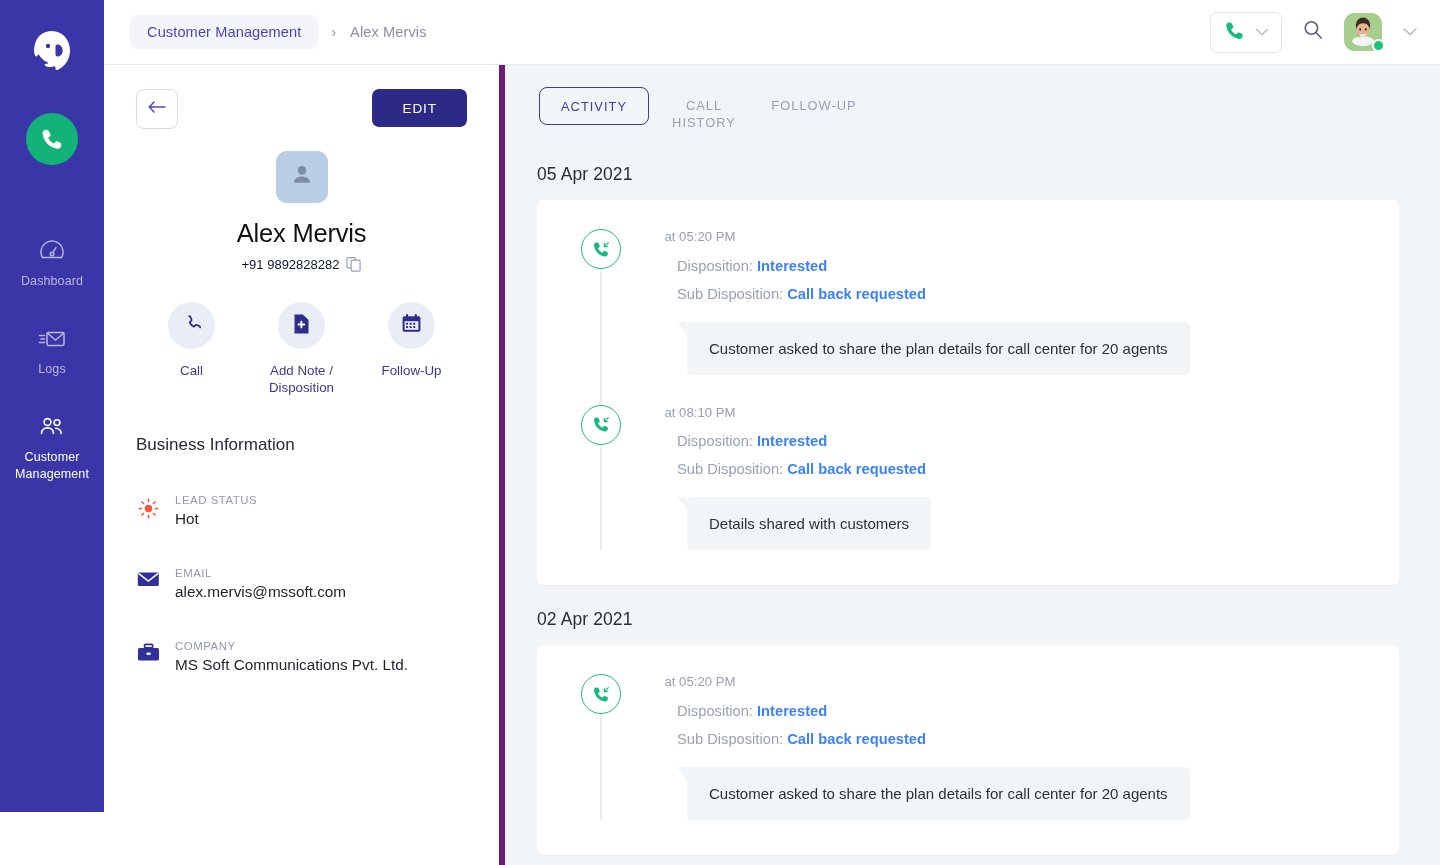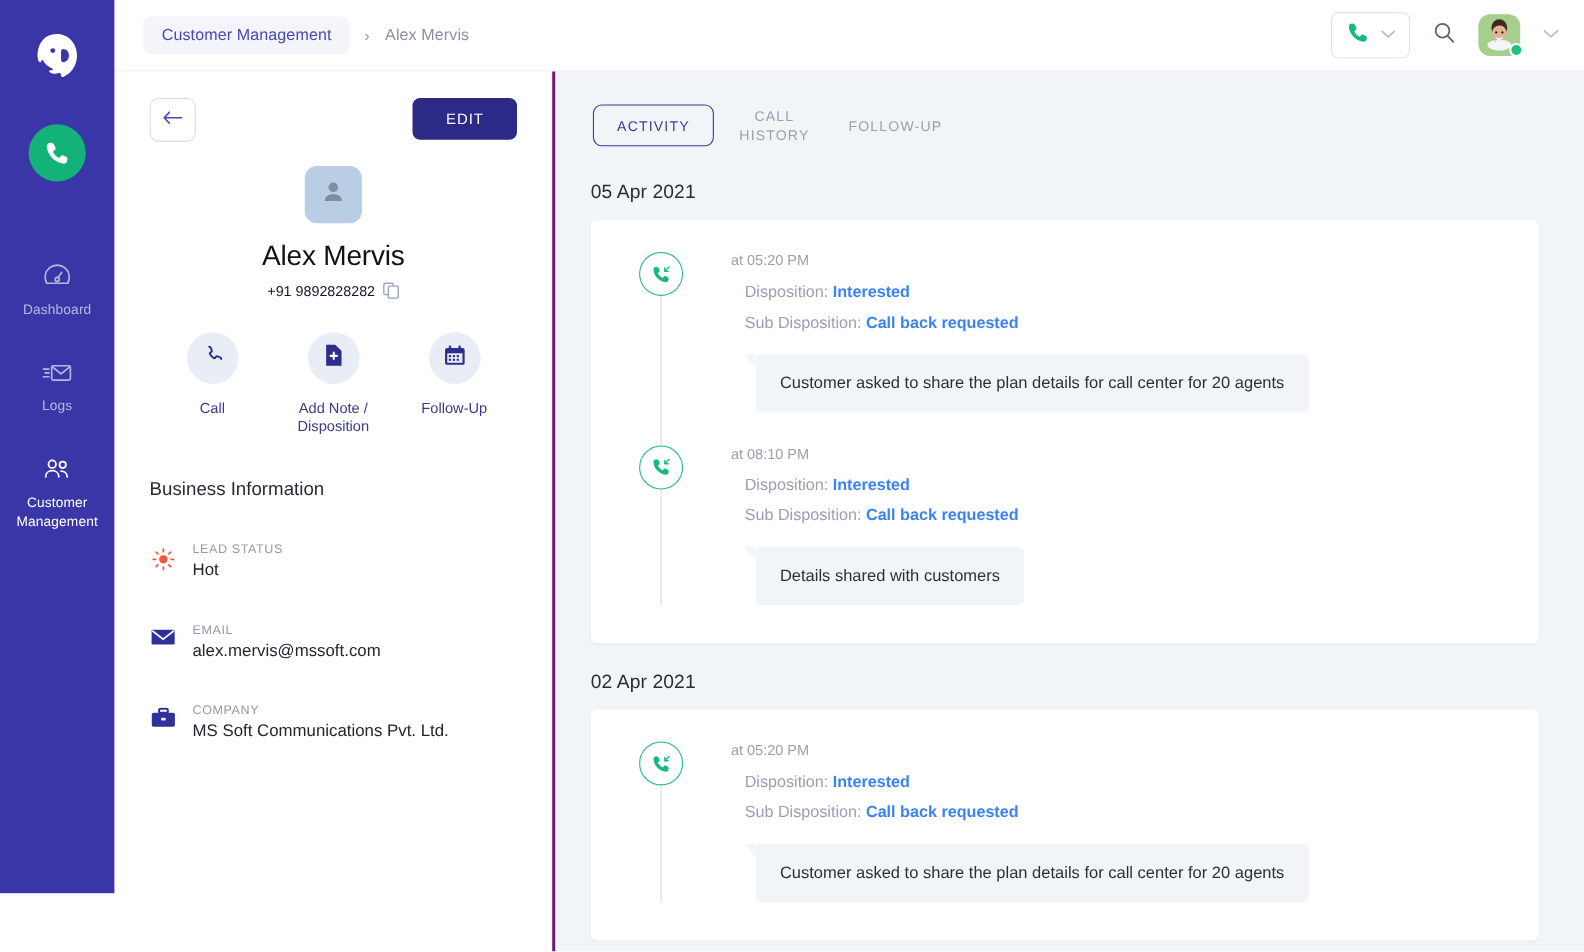--- a/index.html
+++ b/index.html
@@ -69,21 +69,21 @@
     width: 13px; height: 13px; border-radius: 50%;
     background: #19c37d; border: 2px solid #fff;
   }
 
   
   .body { flex: 1; display: flex; min-height: 0; }
 
   
   .detail {
     width: 401px; min-width: 401px; background: #ffffff;
-    border-right: 3px solid #701a75;
+    border-right: 6px solid #701a75;
     padding: 24px 32px 0 32px; overflow: hidden;
   }
   .detail-top { display: flex; align-items: flex-start; justify-content: space-between; }
   .back-btn {
     width: 42px; height: 40px; border: 1px solid #d8dbe6; border-radius: 8px;
     background: #fff; display: flex; align-items: center; justify-content: center;
     cursor: pointer; color: #4b46b8;
   }
   .edit-btn {
     background: #2c2a86; color: #fff; border: none; border-radius: 7px;
@@ -117,21 +117,21 @@
   .biz-row { margin-top: 28px; display: flex; align-items: flex-start; gap: 15px; }
   .biz-ic { width: 24px; min-width:24px; display: flex; align-items: center; justify-content: center; padding-top: 14px; }
   .biz-k { font-size: 11.4px; color: #9399ad; letter-spacing: .55px; text-transform: uppercase; margin-top: 11px; }
   .biz-v { margin-top: 4px; font-size: 15.3px; color: #22252e; font-weight: 500; }
 
   
   .activity {
     flex: 1; background: #f2f5f8; padding: 22px 41px 0 32px;
     overflow-y: auto; position: relative;
   }
-  .tabs { display: flex; gap: 0; align-items: center; padding-left: 2px; }
+  .tabs { display: flex; gap: 0; align-items: flex-start; padding-left: 2px; }
   .tab {
     width: 110px; text-align: center; padding: 10px 4px 9px 4px;
     font-size: 12.8px; letter-spacing: 1.05px; color: #9aa0b3; cursor: pointer;
     line-height: 17px; font-weight: 500; border-radius: 8px;
   }
   .tab.active { color: #3d39a5; border: 1px solid #3d39a5; background: #f2f5f8; }
   .date-head { margin-top: 24px; font-size: 17.5px; color: #2a2d38; font-weight: 500; letter-spacing: .1px; }
   .card {
     margin-top: 15px; background: #fff; border-radius: 6px; padding: 29px 0 35px 0;
     box-shadow: 0 1px 2px rgba(30,40,70,.05);

